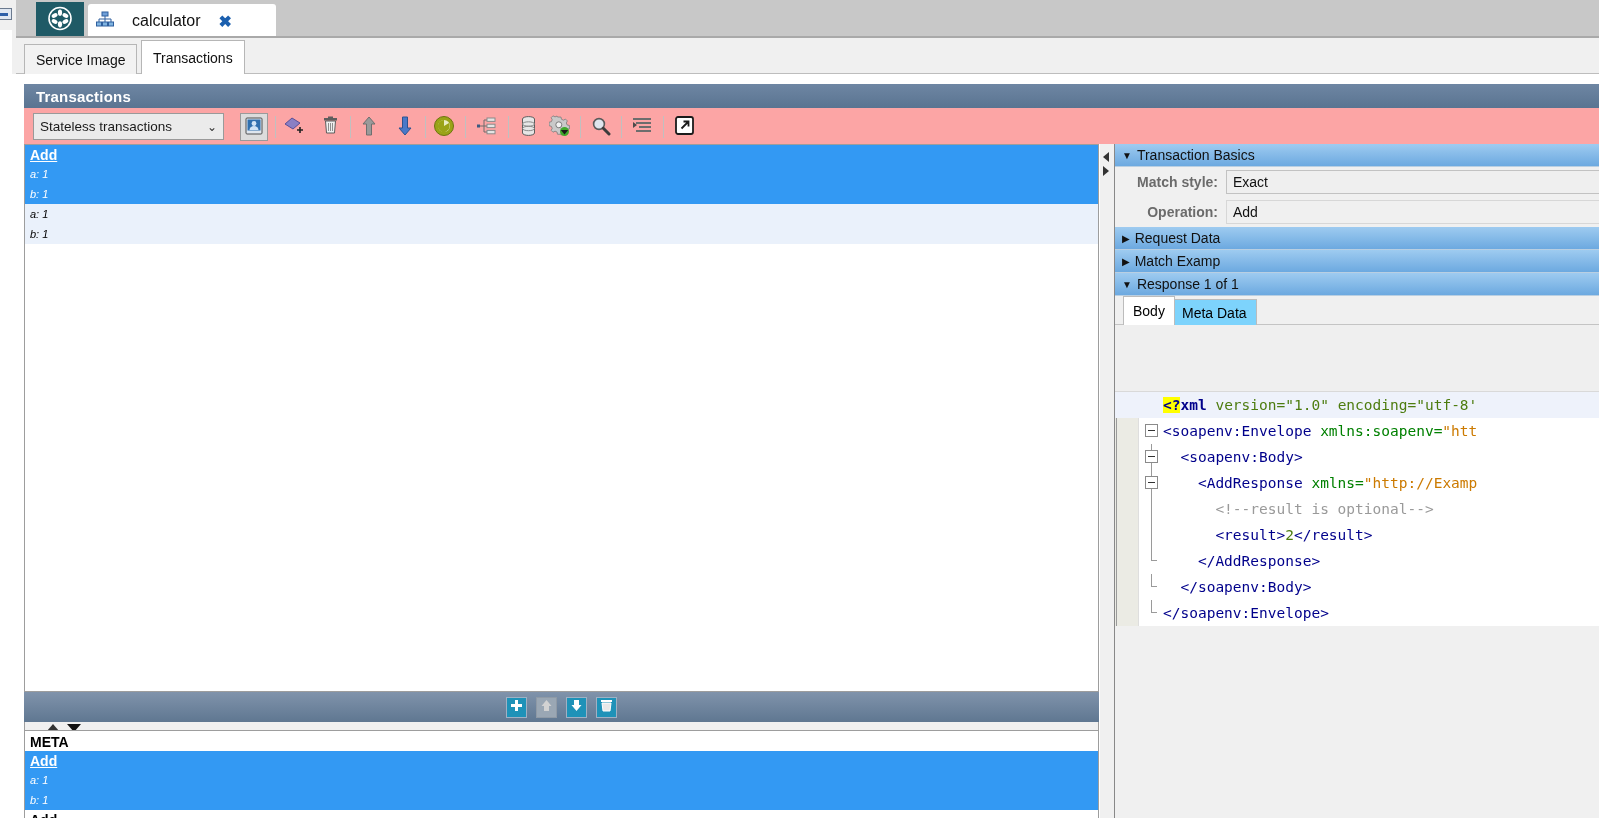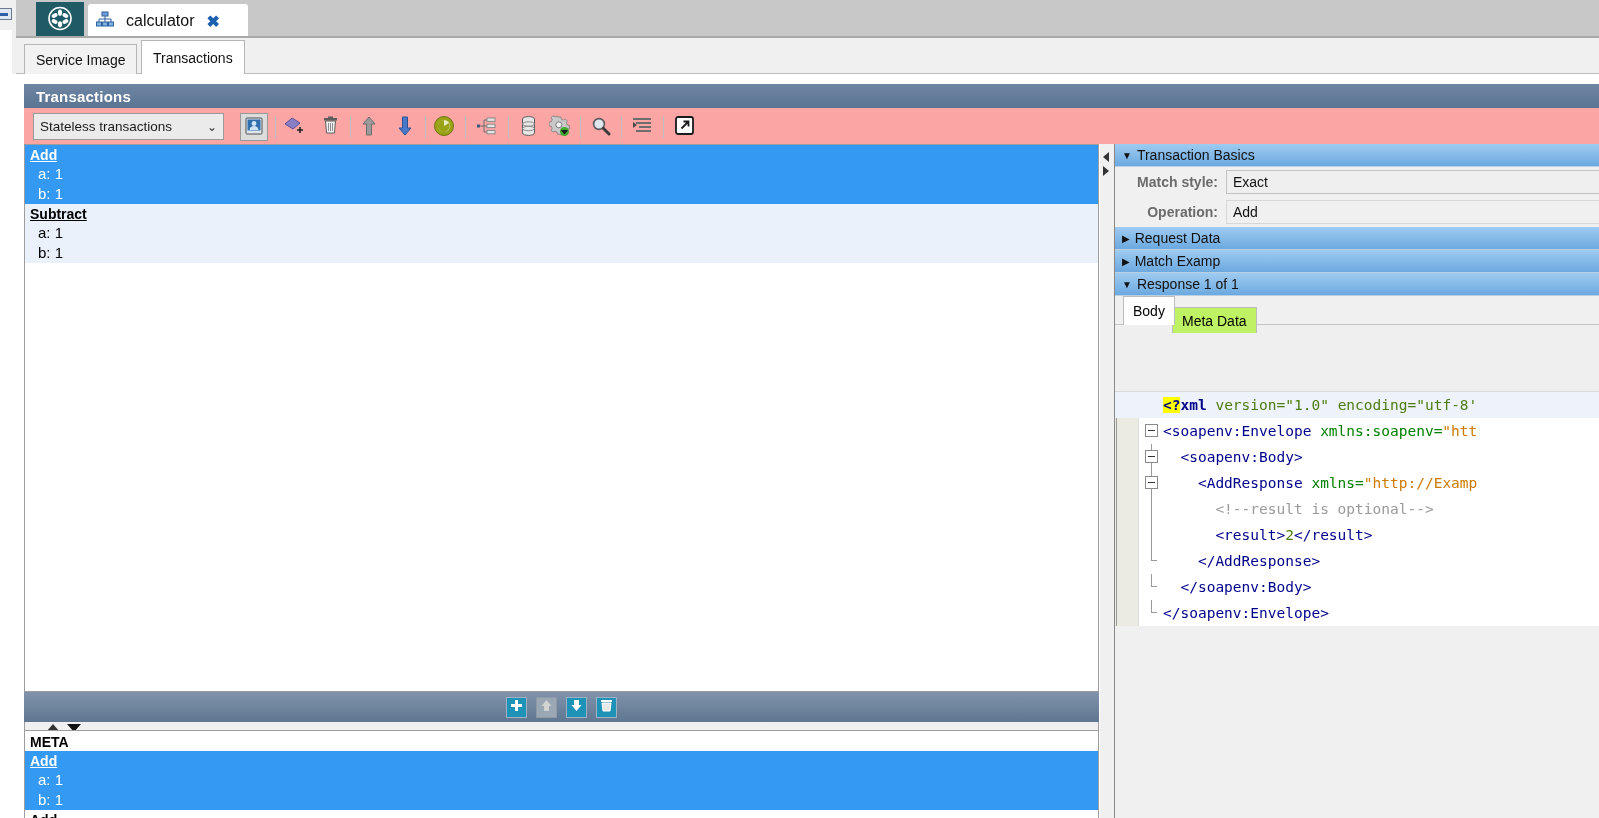--- a/index.html
+++ b/index.html
@@ -21,23 +21,23 @@
   .sliver-box1 i { position:absolute; left:2px; top:4px; width:9px; height:3px; background:#2d5fa8; display:block;}
   .sliver-box2 { position:absolute; left:-6px; top:34px; width:16px; height:16px;
                  border:1px solid #3c3c3c; background:#ffffff; }
   .sliver-white { position:absolute; left:0; top:30px; width:12px; height:788px; background:#fff; }
 
   
   .tabstrip { position:absolute; left:16px; top:0; width:1583px; height:38px; background:#c8c8c8; }
   .tabstrip .underline { position:absolute; left:0; bottom:0; width:100%; height:2px; background:#a9a9a9; }
   .icon-tab { position:absolute; left:20px; top:2px; width:48px; height:36px; background:#1f5a66; }
   .icon-tab .glyph { position:absolute; left:50%; top:50%; transform:translate(-50%,-50%); }
-  .doc-tab { position:absolute; left:72px; top:4px; height:34px; width:160px;
+  .doc-tab { position:absolute; left:72px; top:4px; height:34px; width:188px;
              background:#ffffff; border-top-left-radius:3px; border-top-right-radius:3px;
-             display:flex; align-items:center; gap:12px; padding:0 8px; }
+             display:flex; align-items:center; gap:18px; padding:0 8px; }
   .doc-tab .label { font-size:16px; color:#111; }
   .doc-tab .close { font-weight:bold; color:#1b5fae; font-size:16px; cursor:pointer; }
   .tab-spacer { position:absolute; left:232px; top:4px; right:0; height:34px; background:#c8c8c8;}
   .tabstrip-gap { position:absolute; left:68px; top:2px; width:6px; height:36px; background:#c8c8c8; }
 
   
   .subtabs { position:absolute; left:16px; top:38px; width:1583px; height:36px; background:#f0f0f0; }
   .subtab { position:absolute; top:6px; height:30px; display:flex; align-items:center;
             padding:0 11px; font-size:14px; border:1px solid #b6b6b6; border-bottom:none;
             background:#f2f2f2; color:#111; }
@@ -63,21 +63,21 @@
   .tb-btn { position:absolute; top:5px; width:28px; height:28px; display:flex;
             align-items:center; justify-content:center; }
   .tb-btn.sunk { background:#dcdcdc; border:1px solid #9a9a9a; }
 
   
   .txlist { position:absolute; left:12px; top:70px; width:1075px; height:548px;
             background:#ffffff; border:1px solid #9d9d9d; overflow:hidden; }
   .tx-item { padding:0; }
   .tx-item .title { font-weight:bold; text-decoration:underline; font-size:14px;
                     padding:1px 5px 0 5px; line-height:18px; }
-  .tx-item .kv { font-size:15px; padding:0 13px; line-height:20px; }
+  .tx-item .kv { font-size:11px; padding:0 5px; line-height:20px;font-style:italic; }
   .tx-item.sel { background:#3399f3; color:#ffffff; }
   .tx-item.alt { background:#eaf1fb; }
 
   
   .list-footer { position:absolute; left:12px; top:618px; width:1075px; height:30px;
                  background:linear-gradient(to bottom,#8093ab,#5f7791);
                  display:flex; align-items:center; justify-content:center; gap:9px; }
   .sq-btn { width:21px; height:21px; border:1px solid #9fb1c4; background:#1f92b8;
             display:flex; align-items:center; justify-content:center; }
   .sq-btn.off { background:#9aa7b4; border-color:#8f9aa6; }
@@ -111,23 +111,23 @@
   .fieldrow { display:flex; align-items:center; height:30px; padding-left:4px; background:#f0f0f0;}
   .fieldrow .lbl { width:107px; text-align:right; padding-right:8px; font-weight:bold;
                    font-size:14px; color:#6b6b6b; }
   .fieldrow .val { flex:1; height:24px; background:#efefef; border:1px solid #c2c2c2;
                    display:flex; align-items:center; padding-left:6px; font-size:14px; color:#111;
                    margin-right:0; }
   .fieldrow .val.plain { background:#f0f0f0; border-color:#d7d7d7; }
 
   
   .bodytabs { position:relative; height:29px; background:#f0f0f0; }
-  .bodytabs .bt { position:absolute; top:11px; height:26px; display:flex; align-items:center;
+  .bodytabs .bt { position:absolute; top:3px; height:26px; display:flex; align-items:center;
                   padding:0 9px; font-size:14px; border:1px solid #bcbcbc; border-bottom:none;
-                  background:#bef264; }
+                  background:#7dd3fc; }
   .bodytabs .bt.active { background:#ffffff; top:0; height:29px; z-index:2; }
   .bodytabs .line { position:absolute; left:0; bottom:0; width:100%; height:1px; background:#c4c4c4; }
 
   
   .codetoolbar { height:67px; background:#efefef; border-bottom:1px solid #d9d9d9;}
 
   
   .code { position:relative; height:auto; background:#ffffff;
           font-family:"DejaVu Sans Mono", monospace; font-size:14.5px; }
   .gutter { position:absolute; left:0; top:0; width:24px; height:100%; background:#ebebe4;
@@ -345,21 +345,20 @@
       </div>
     </div>
 
     <div class="txlist">
       <div class="tx-item sel">
         <div class="title">Add</div>
         <div class="kv">a: 1</div>
         <div class="kv">b: 1</div>
       </div>
       <div class="tx-item alt">
-        <div class="title">Subtract</div>
         <div class="kv">a: 1</div>
         <div class="kv">b: 1</div>
       </div>
     </div>
 
     <div class="list-footer">
       <div class="sq-btn">
         <span>
           <svg width="15" height="15" viewBox="0 0 15 15">
               <path d="M6 2h3v4h4v3H9v4H6V9H2V6h4z" fill="#fff"></path>

